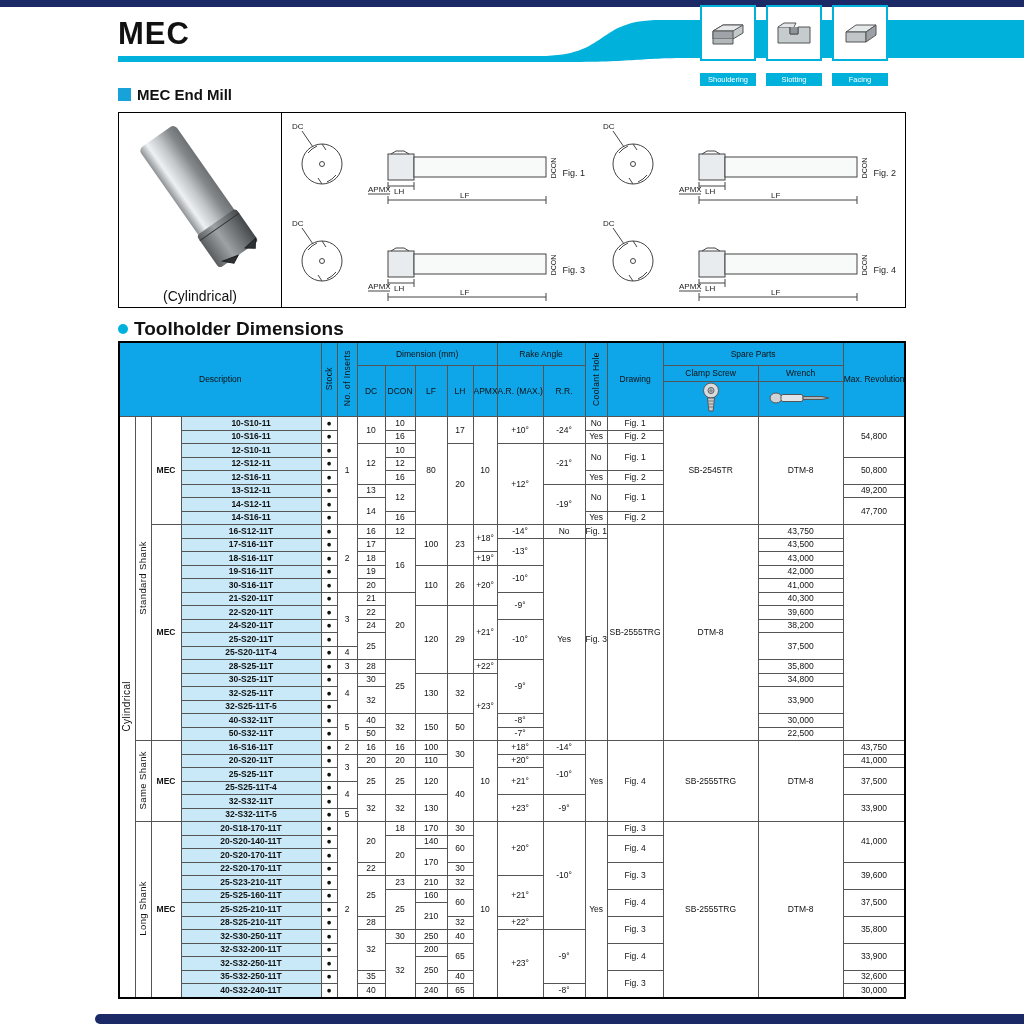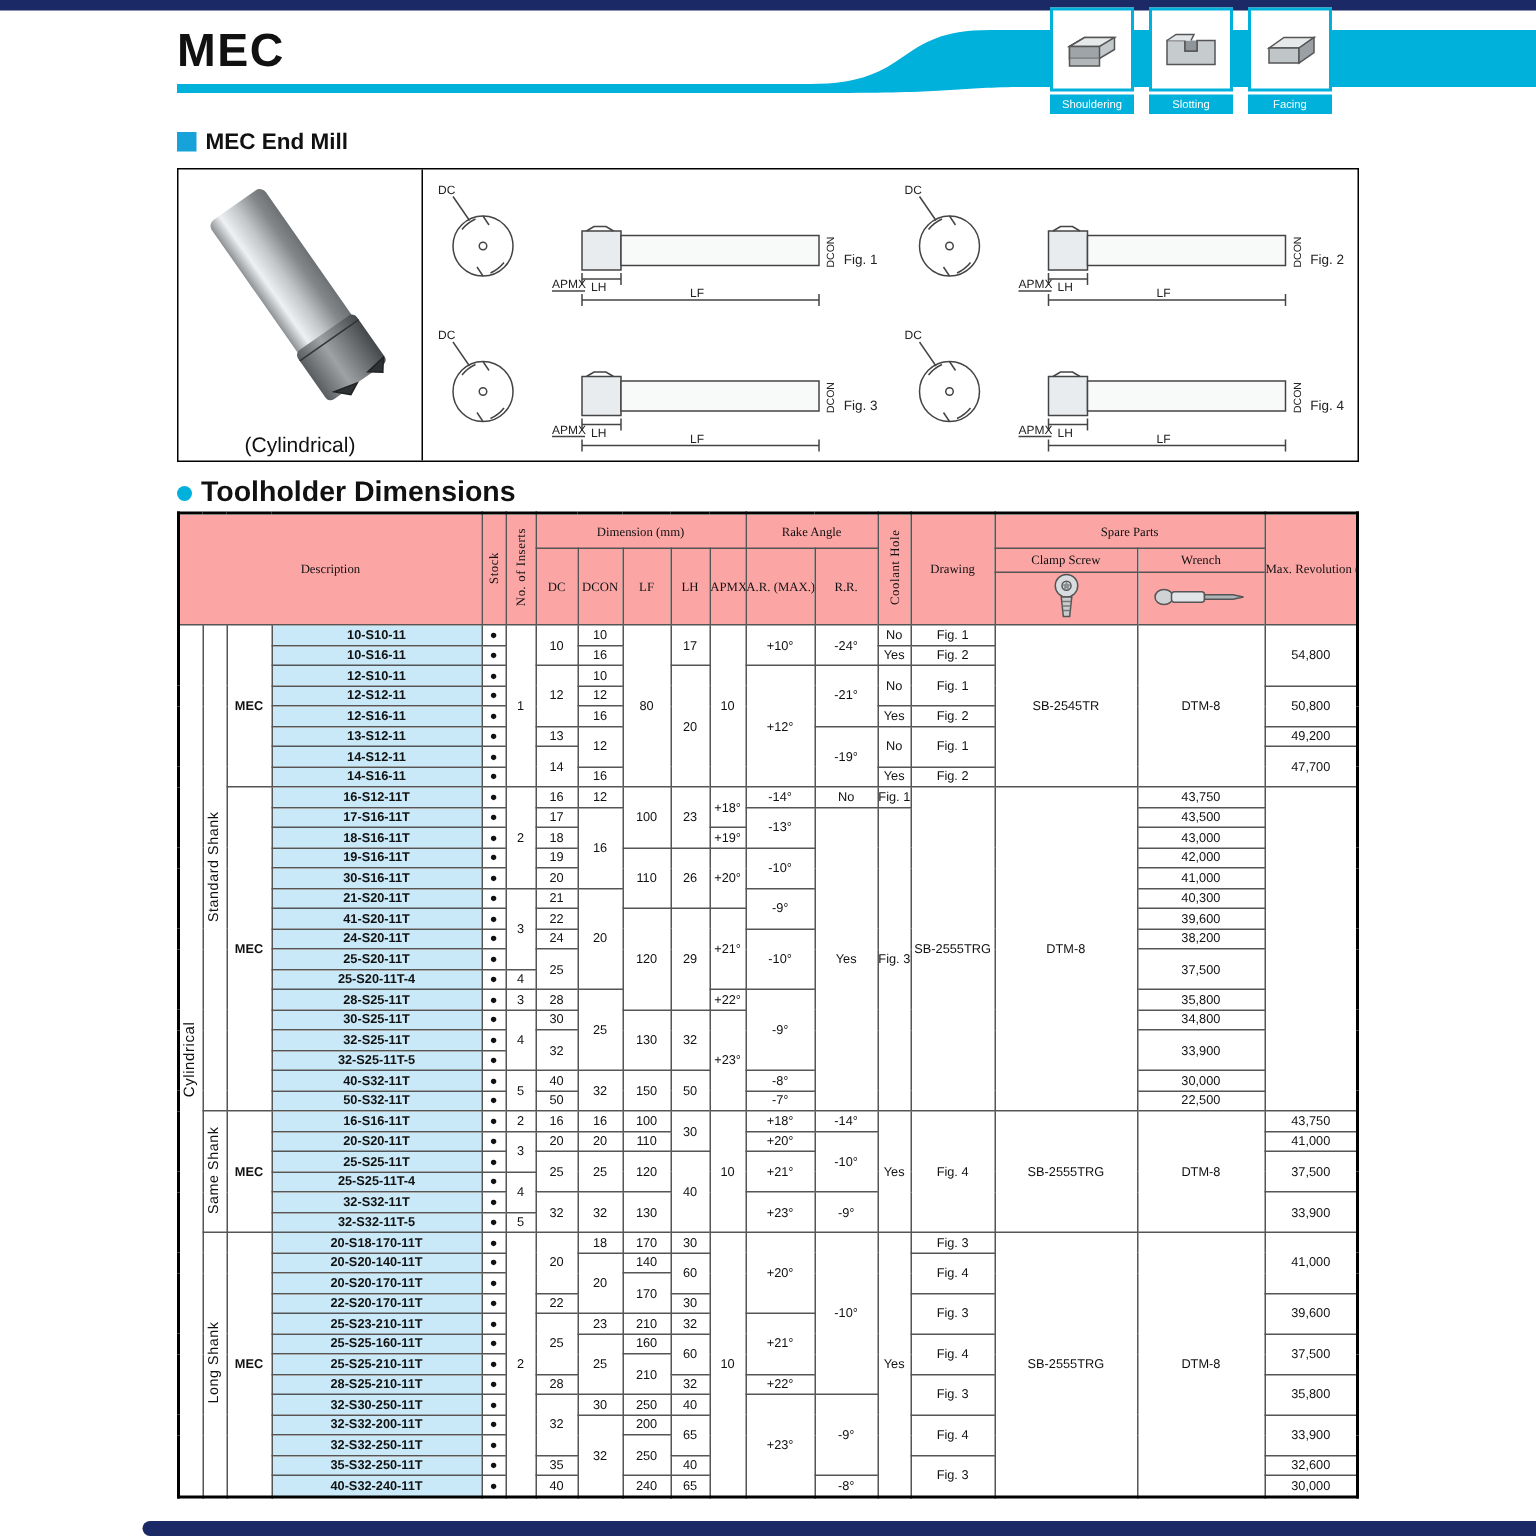--- a/index.html
+++ b/index.html
@@ -5,38 +5,38 @@
   html,body{margin:0;padding:0;}
   body{width:1024px;height:1024px;position:relative;background:#fff;overflow:hidden;
        font-family:"Liberation Sans",sans-serif;color:#111;}
   .top-bar{position:absolute;top:0;left:0;right:0;height:7px;background:#1b2a66;}
   .bottom-bar{position:absolute;bottom:0;left:95px;right:0;height:10px;background:#1b2a66;border-radius:5px 0 0 5px;}
   .swoosh{position:absolute;top:0;left:0;}
   .brand{position:absolute;top:16px;left:118px;font-size:31px;font-weight:700;letter-spacing:1px;}
   .tabs{position:absolute;top:5px;left:700px;display:flex;gap:10px;}
   .tab{width:56px;}
   .tab-box{height:52px;background:#fff;border:2px solid #00b1dc;display:flex;align-items:center;justify-content:center;}
-  .tab-label{background:#00b1dc;color:#fff;font-size:7.5px;text-align:center;padding:2px 0;margin-top:2px;}
+  .tab-label{background:#00b1dc;color:#fff;font-size:7.5px;text-align:center;padding:2px 0;margin-top:12px;}
   .section1{position:absolute;top:86px;left:118px;width:788px;border-bottom:2px solid #a3a3a3;padding-bottom:16px;
             display:flex;align-items:center;gap:6px;}
   .sq{width:13px;height:13px;background:#17a3d9;}
   .section1-title{font-size:15px;font-weight:700;}
   .diagram{position:absolute;top:112px;left:118px;width:786px;height:194px;border:1px solid #000;display:flex;background:#fff;}
   .photo-cell{width:162px;border-right:1px solid #000;position:relative;}
   .photo-cell svg{display:block;margin:2px auto 0;}
   .photo-caption{position:absolute;bottom:3px;width:100%;text-align:center;font-size:14px;}
   .figs{flex:1;display:grid;grid-template-columns:1fr 1fr;grid-template-rows:1fr 1fr;align-items:center;justify-items:center;}
   .dims-title{position:absolute;top:318px;left:118px;display:flex;align-items:center;gap:6px;}
   .dot-bullet{width:10px;height:10px;border-radius:50%;background:#00b1dc;}
   .dims-title-text{font-size:19px;font-weight:700;}
   #dim-table{position:absolute;top:341px;left:118px;border-collapse:collapse;table-layout:fixed;width:786px;
              border:2px solid #000;background:#fff;}
   #dim-table td{border:1px solid #555;padding:0;text-align:center;vertical-align:middle;
                 font-size:8.5px;line-height:1.05;height:12.5px;overflow:hidden;white-space:nowrap;}
-  #dim-table thead td{background:#fca5a5;font-family:Liberation Serif, serif;}
+  #dim-table thead td{background:#0ea5e9;}
   #dim-table thead tr:nth-child(1) td{height:22px;}
   #dim-table thead tr:nth-child(2) td{height:15px;}
   #dim-table thead tr:nth-child(3) td{height:34px;}
   td.desc{font-size:11px;}
   td.band{font-size:10px;}
   td.sm{font-size:7px;}
   td.wrap{white-space:normal;line-height:1.15;padding:0 2px;}
   td.model{background:#c9e9f8;text-align:left;padding-left:4px;font-weight:700;font-size:8.3px;}
   td.mec{font-weight:700;vertical-align:top;padding-top:1px;}
   td.rev{text-align:right;padding-right:5px;}
@@ -407,21 +407,21 @@
       <tr>
         <td class="model">21-S20-11T</td>
         <td class="dot">●</td>
         <td rowspan="4">3</td>
         <td>21</td>
         <td rowspan="5">20</td>
         <td rowspan="2">-9°</td>
         <td class="rev">40,300</td>
       </tr>
       <tr>
-        <td class="model">41-S20-11T</td>
+        <td class="model">22-S20-11T</td>
         <td class="dot">●</td>
         <td>22</td>
         <td rowspan="5">120</td>
         <td rowspan="5">29</td>
         <td rowspan="4">+21°</td>
         <td class="rev">39,600</td>
       </tr>
       <tr>
         <td class="model">24-S20-11T</td>
         <td class="dot">●</td>

